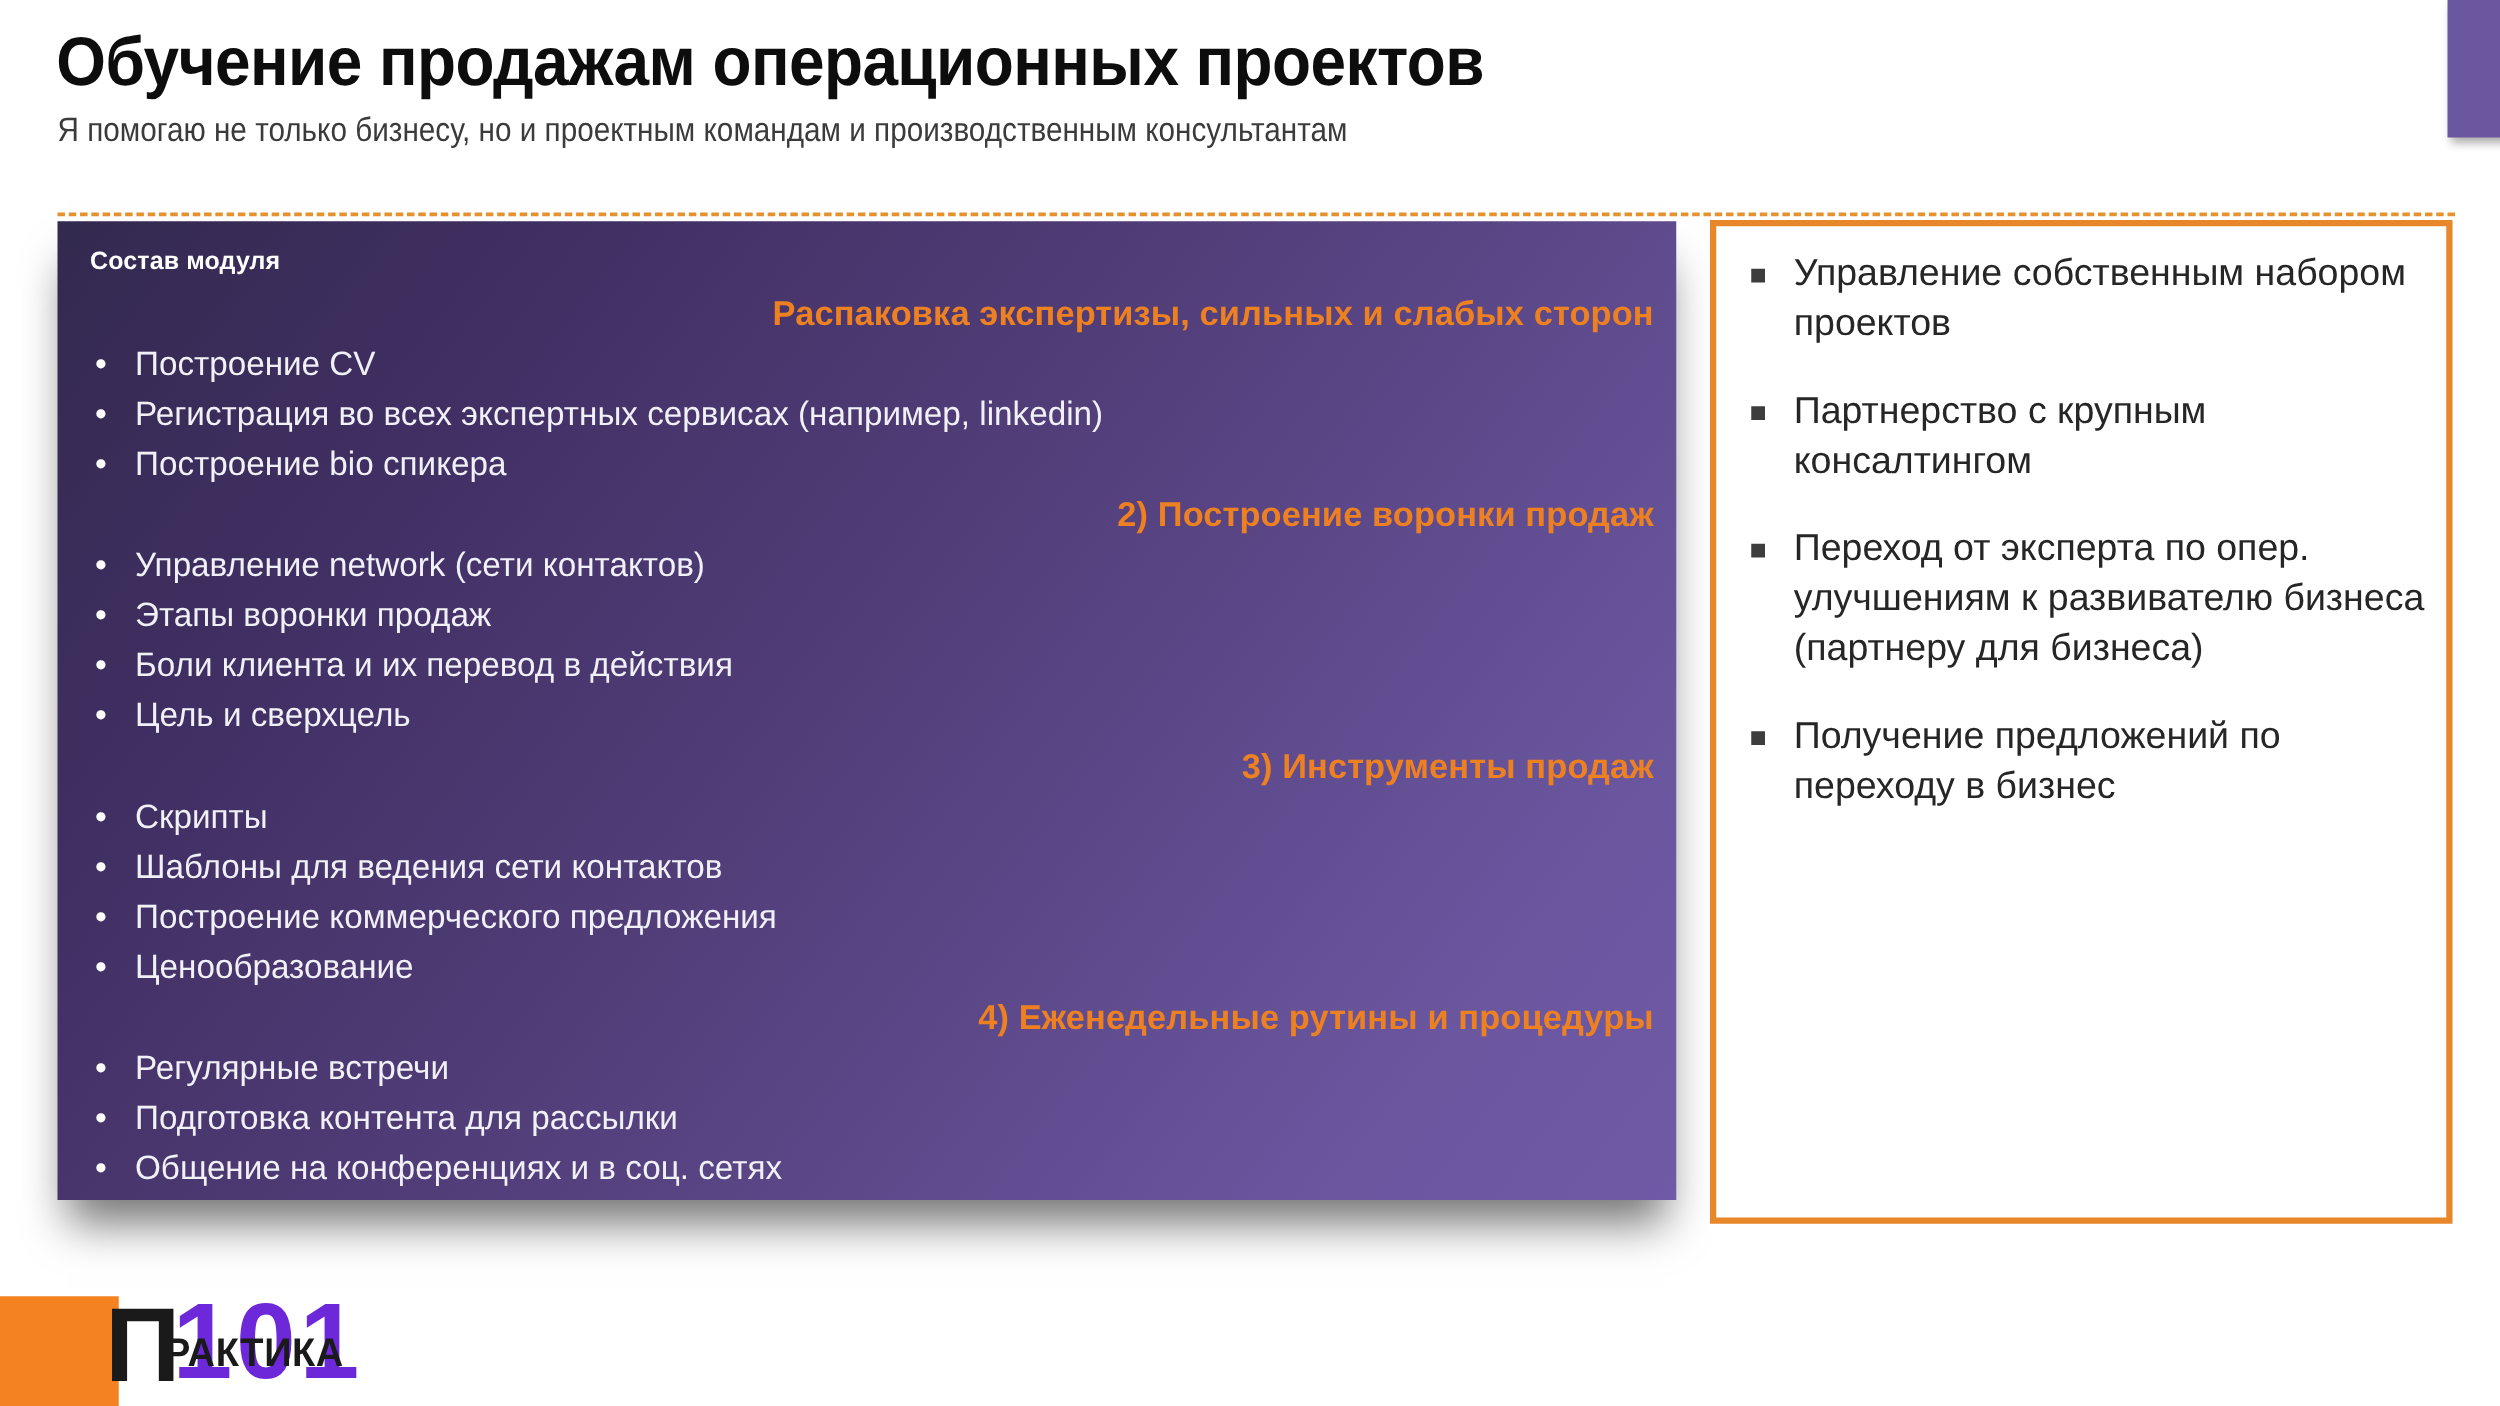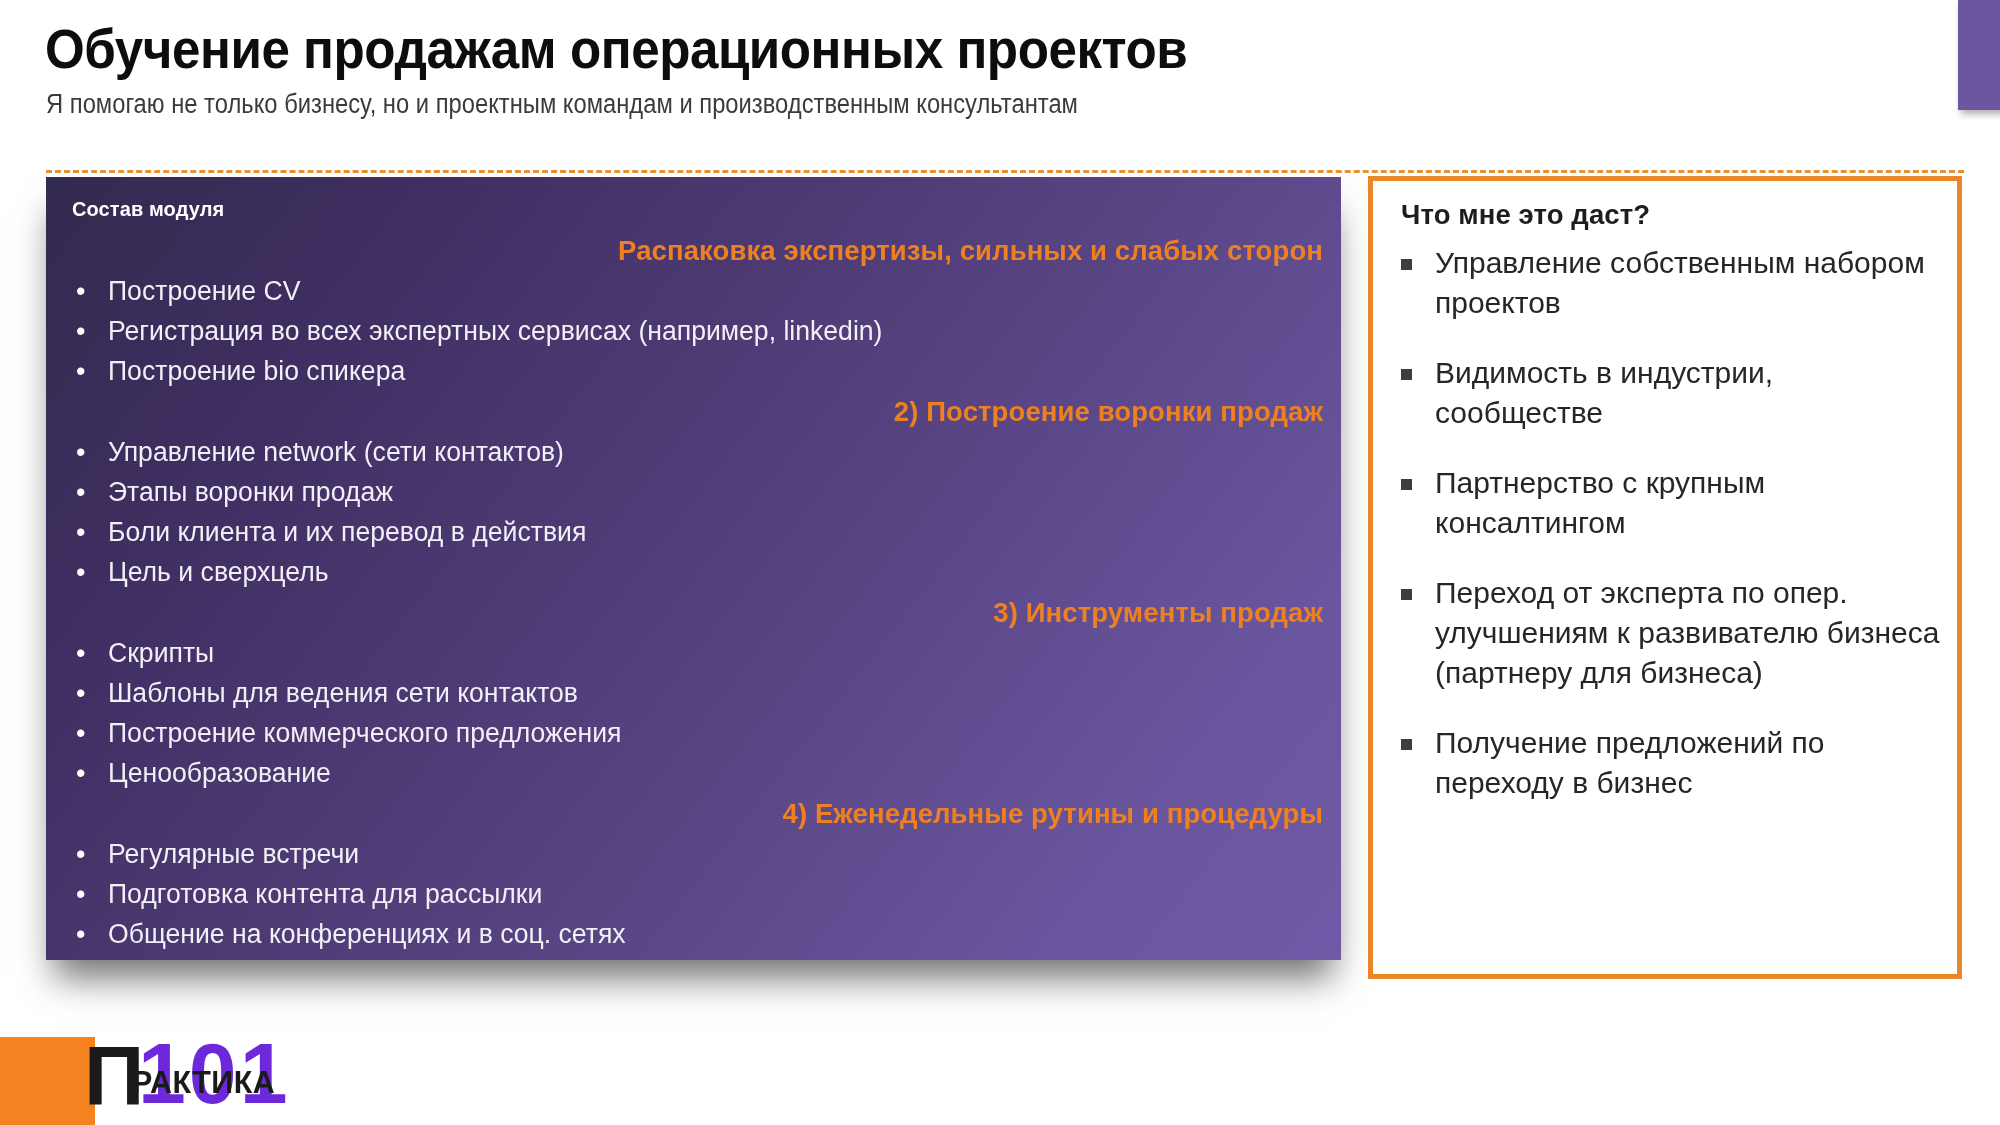--- a/index.html
+++ b/index.html
@@ -305,33 +305,26 @@
       </div>
       <div class="bullet-row">
         <span class="bullet-dot">•</span>
         <span class="bullet-text">Общение на конференциях и в соц. сетях</span>
       </div>
     </div>
   </div>
 
   <div class="orange-panel">
     <div class="orange-inner">
-      <div class="benefit-heading">Что мне это даст?</div>
       <div class="benefit-list">
         <div class="benefit-row">
           <span class="benefit-sq">
               <i></i>
             </span>
           <span class="benefit-text">Управление собственным набором проектов</span>
-        </div>
-        <div class="benefit-row">
-          <span class="benefit-sq">
-              <i></i>
-            </span>
-          <span class="benefit-text">Видимость в индустрии, сообществе</span>
         </div>
         <div class="benefit-row">
           <span class="benefit-sq">
               <i></i>
             </span>
           <span class="benefit-text">Партнерство с крупным консалтингом</span>
         </div>
         <div class="benefit-row">
           <span class="benefit-sq">
               <i></i>

